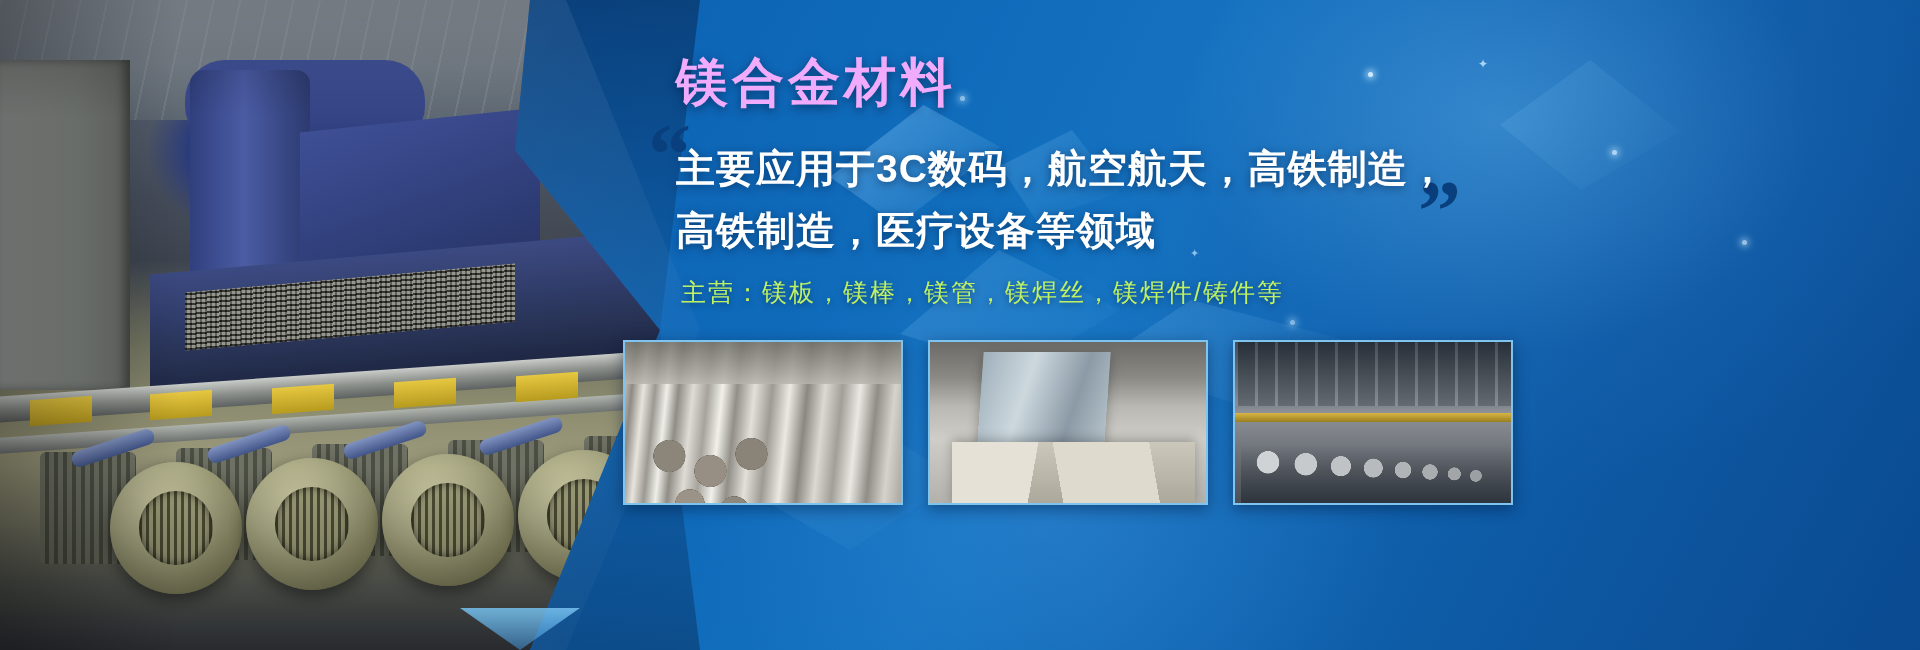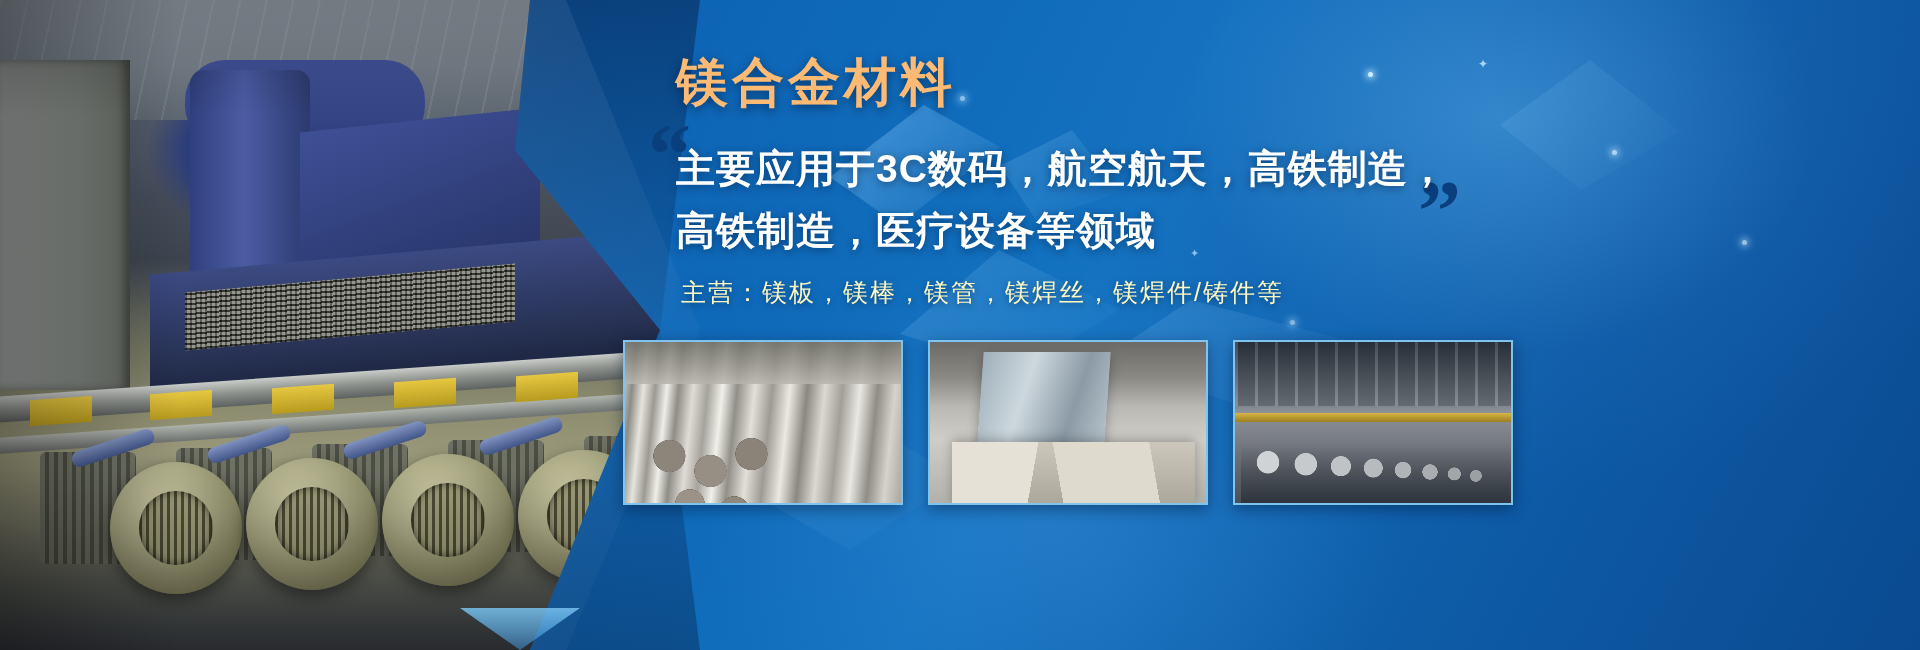--- a/index.html
+++ b/index.html
@@ -148,37 +148,37 @@
   .s4{left:1100px;top:300px;width:260px;height:110px;clip-path:polygon(0 55%,35% 0,100% 40%,60% 100%);opacity:.45;}
   .s5{left:1500px;top:60px;width:180px;height:130px;clip-path:polygon(0 50%,50% 0,100% 55%,45% 100%);opacity:.35;}
   .s6{left:760px;top:420px;width:200px;height:130px;clip-path:polygon(0 60%,50% 0,100% 45%,45% 100%);opacity:.3;}
 
   .spark{position:absolute;width:5px;height:5px;border-radius:50%;background:#cfeaff;box-shadow:0 0 7px 2px rgba(190,230,255,.9);}
   .cross{position:absolute;color:#bfe4ff;font-size:15px;line-height:1;opacity:.85;}
 
   
   .title{
     position:absolute;left:676px;top:48px;
-    font-size:52px;font-weight:bold;color:#fdba74;letter-spacing:4px;
+    font-size:52px;font-weight:bold;color:#f0abfc;letter-spacing:4px;
     text-shadow:0 3px 10px rgba(0,25,60,.6);
   }
   .qmark{
     position:absolute;font-family:"Liberation Serif","DejaVu Serif",serif;
     font-size:86px;font-weight:bold;color:#0a3f7d;line-height:1;user-select:none;
   }
   .qopen{left:648px;top:112px;}
   .qclose{left:1418px;top:168px;}
   .quote{
     position:absolute;left:676px;top:138px;width:790px;
     font-size:39px;font-weight:bold;color:#ffffff;line-height:62px;letter-spacing:1px;
     text-shadow:0 2px 8px rgba(0,25,60,.55);
   }
   .subtitle{
     position:absolute;left:681px;top:276px;
-    font-size:25px;color:#fef9c3;letter-spacing:2px;
+    font-size:25px;color:#bef264;letter-spacing:2px;
     text-shadow:0 2px 6px rgba(0,25,60,.5);
   }
 
   
   .thumbs{position:absolute;left:623px;top:340px;display:flex;gap:25px;}
   .thumb{
     width:280px;height:165px;border:2px solid #7fc3ef;overflow:hidden;position:relative;
     box-shadow:0 4px 14px rgba(0,20,50,.45);
   }
   .t1{

